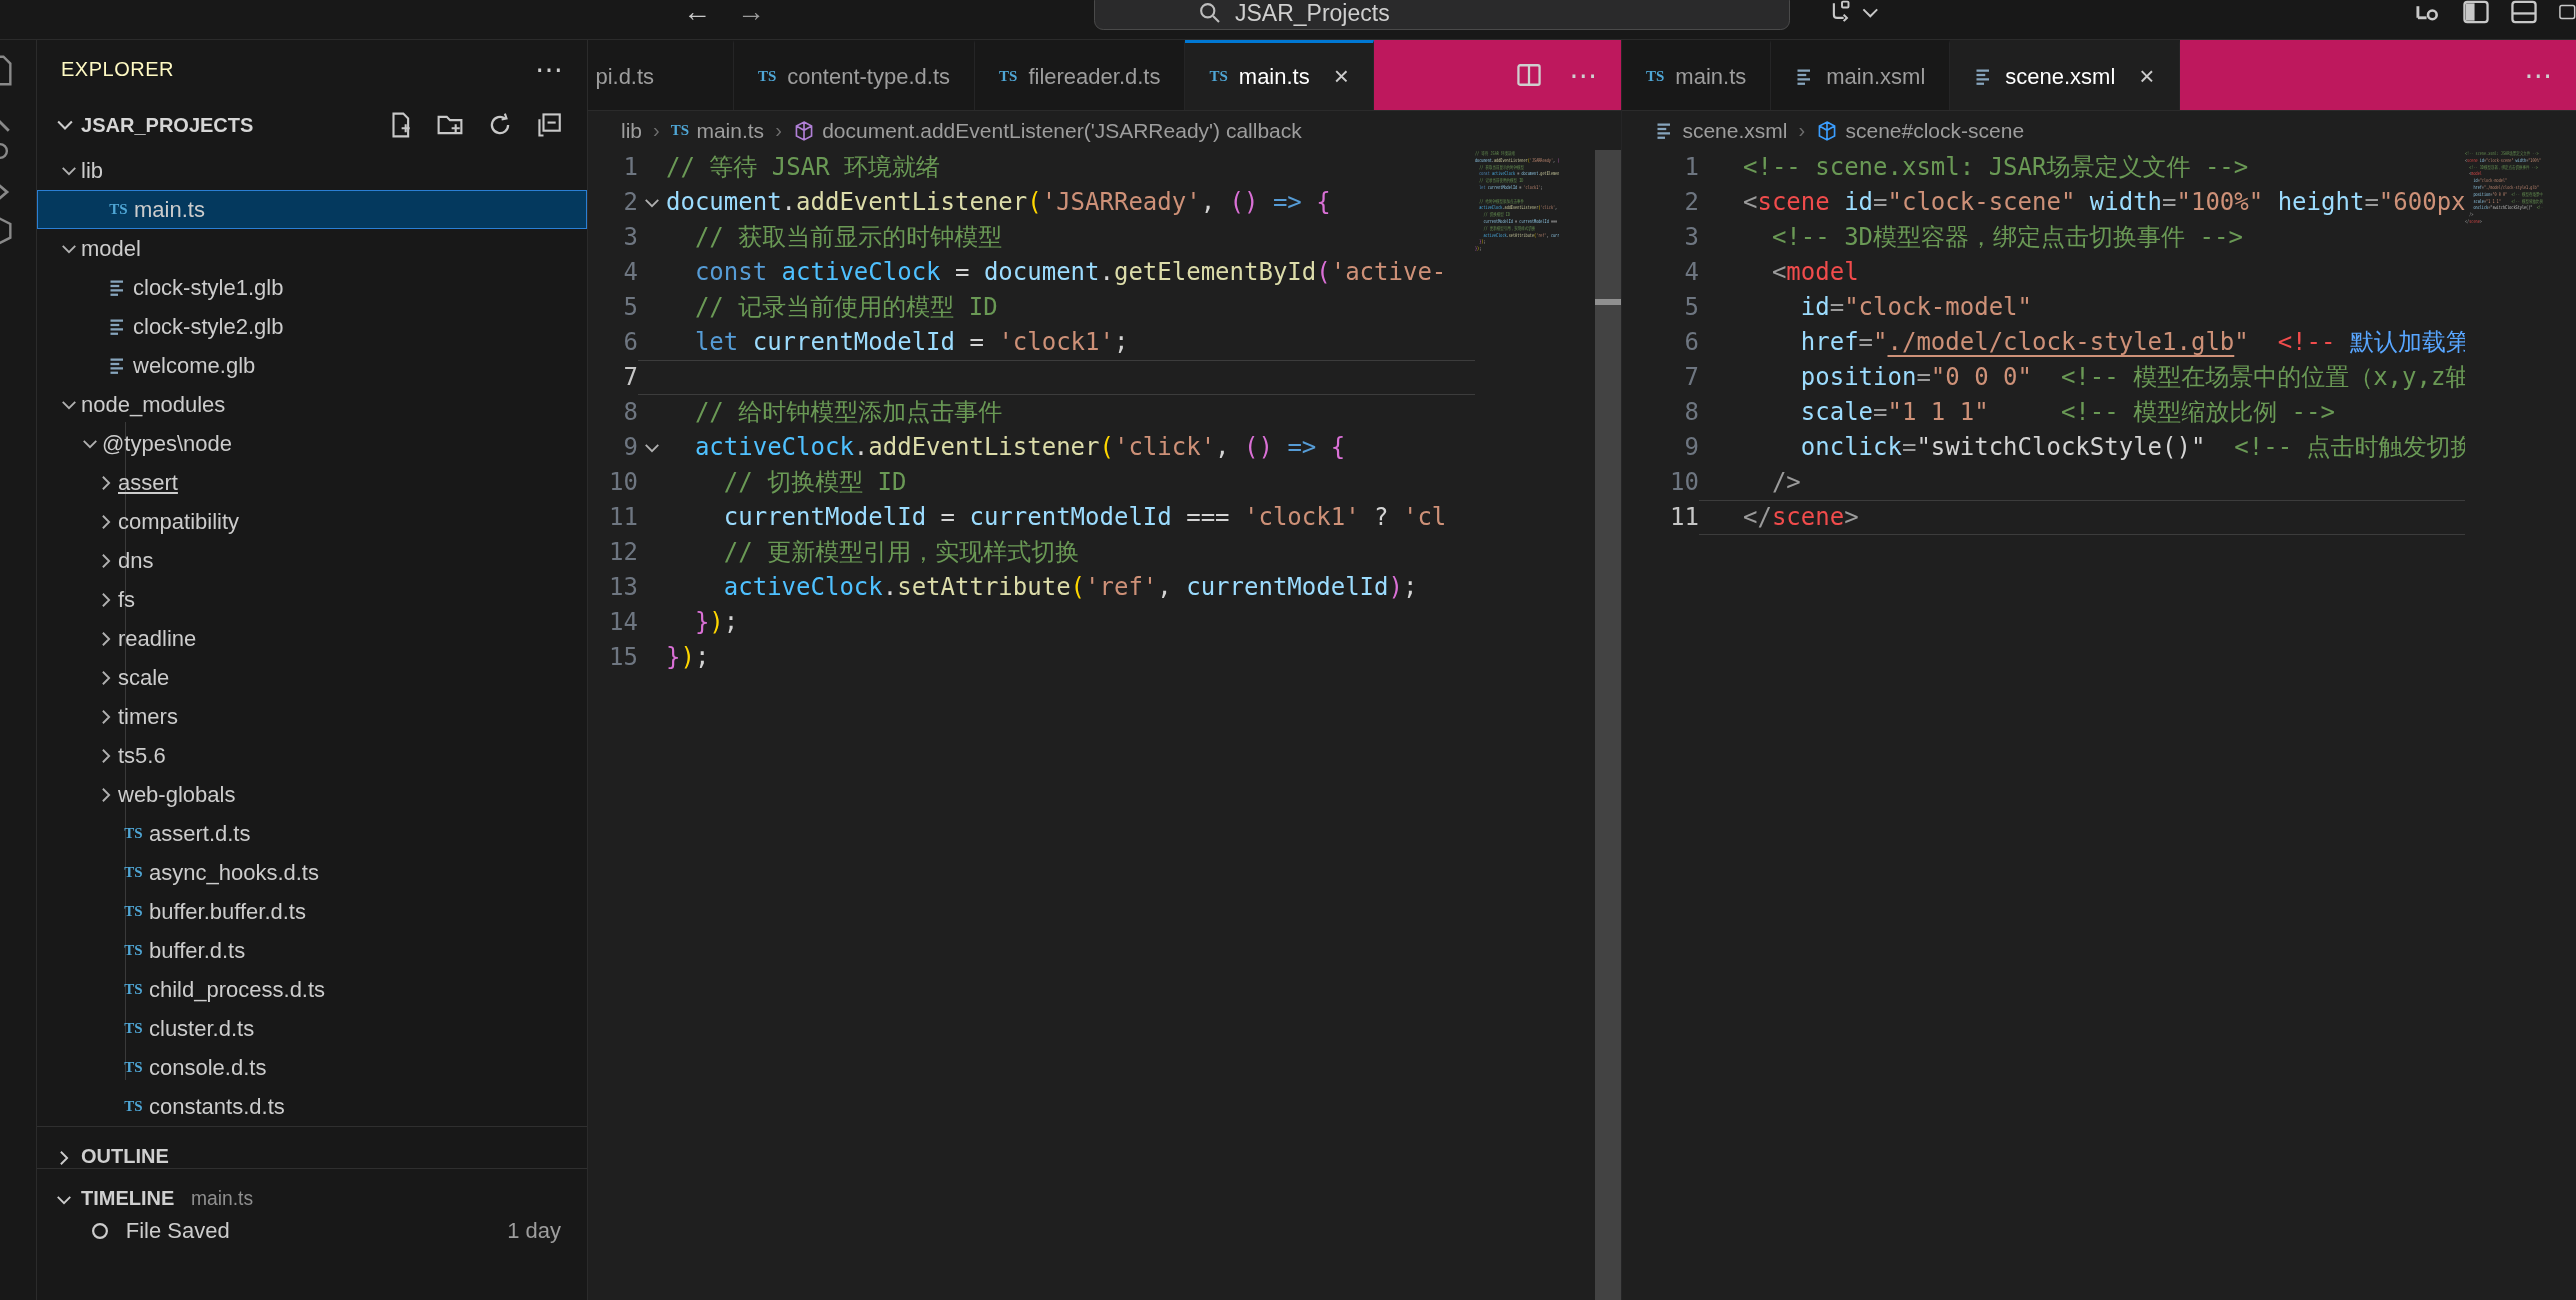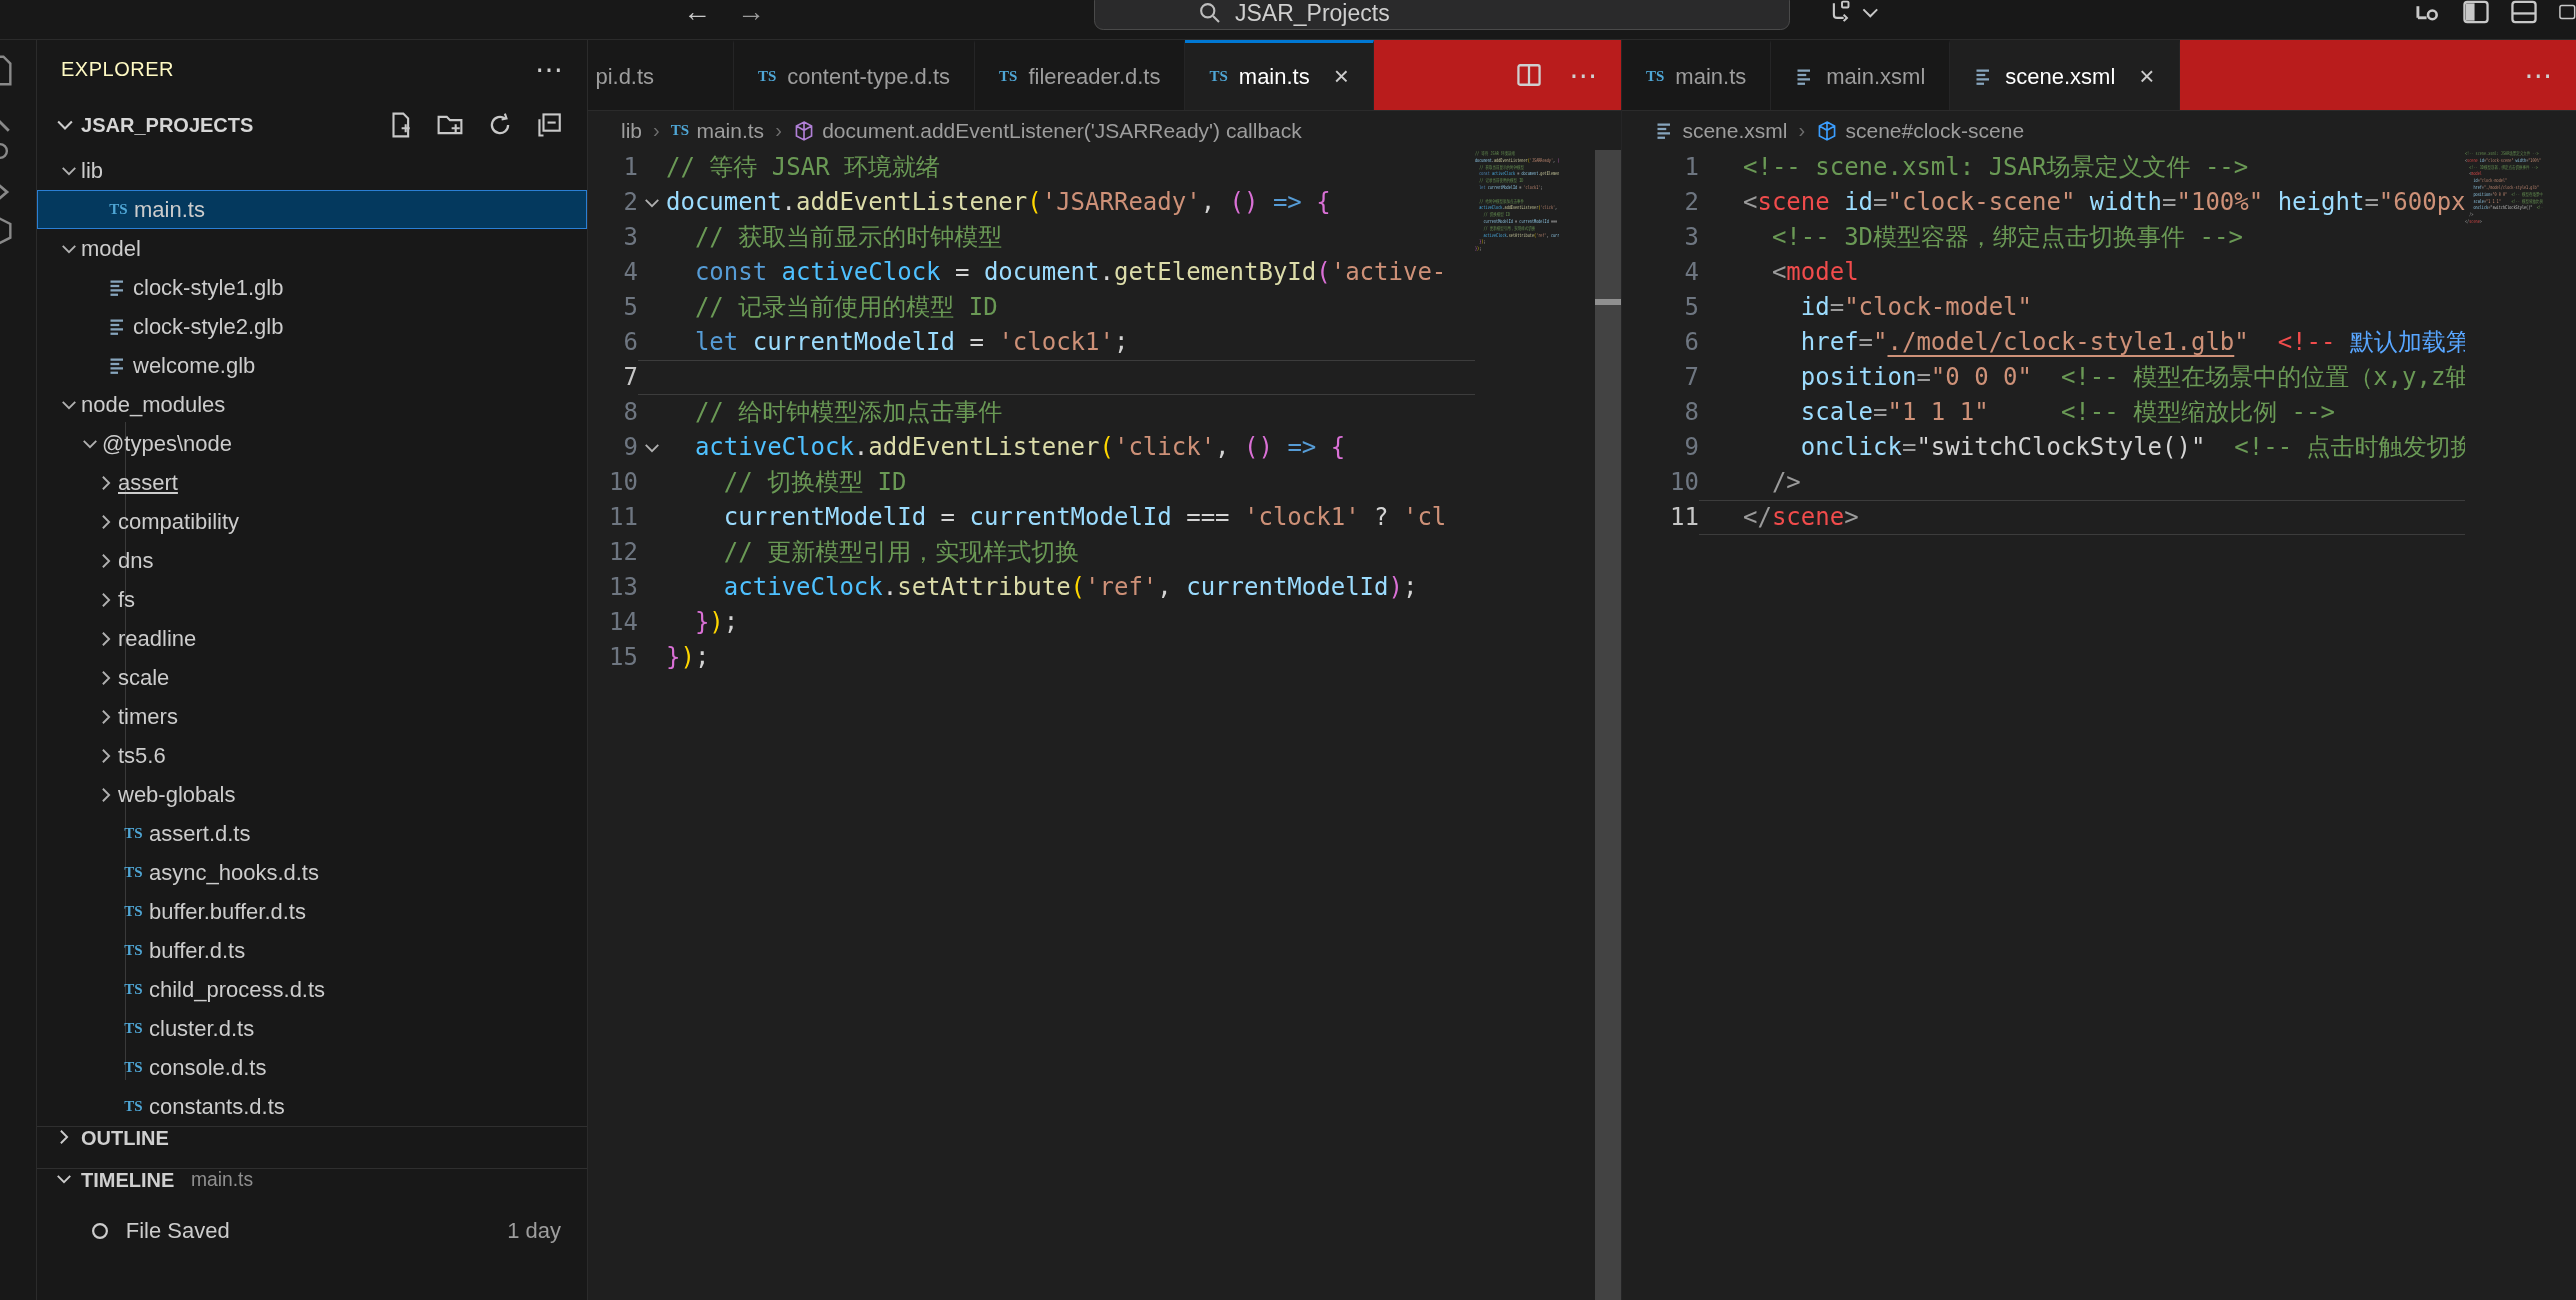--- a/index.html
+++ b/index.html
@@ -30,30 +30,30 @@
   .proj-head{height:52px;display:flex;align-items:center;padding-left:16.6px;gap:5.5px;}
   .proj-name{font-weight:bold;font-size:20px;color:#d6d6d6;}
   .proj-actions{margin-left:auto;display:flex;gap:24px;padding-right:24px;}
   .tree{position:relative;}
   .trow{height:39px;display:flex;align-items:center;font-size:22px;color:#cccccc;position:relative;box-sizing:border-box;}
   .trow .chev{width:24px;display:flex;justify-content:center;flex:none;}
   .trow .ficon{width:31px;display:flex;justify-content:center;flex:none;}
   .trow.sel{background:#04395e;border:1.8px solid var(--c-selection_border,#2b7fd4);}
   .ts-badge{color:var(--c-ts_icon,#4fa6d5);font-weight:bold;font-size:15px;font-family:Liberation Serif, serif;}
   .guide{position:absolute;width:0.9px;background:#3a3a3a;}
-  .sect{height:41px;display:flex;align-items:flex-start;border-top:0.9px solid #2f2f2f;padding-left:16.6px;gap:7.4px;}
+  .sect{height:41px;display:flex;align-items:flex-end;border-top:0.9px solid #2f2f2f;padding-left:16.6px;gap:7.4px;}
   .sect-title{font-weight:bold;font-size:20px;color:#cfcfcf;}
   .sect-sub{font-size:19.3px;color:#8f8f8f;margin-left:9.2px;}
   .tl-row{height:41px;display:flex;align-items:center;padding:0 26px 0 52px;font-size:22px;color:#cccccc;gap:14.7px;}
   .tl-age{margin-left:auto;color:#9d9d9d;}
   
   .group{display:flex;flex-direction:column;position:relative;background:#1f1f1f;}
   .group-center{width:1033px;flex:none;border-right:1.8px solid #252526;}
   .group-right{flex:1;min-width:0;}
-  .tabbar{height:70px;background:#b91c1c;display:flex;border-bottom:0.9px solid #2b2b2b;flex:none;}
+  .tabbar{height:70px;background:#be185d;display:flex;border-bottom:0.9px solid #2b2b2b;flex:none;}
   .tab{display:flex;align-items:center;gap:11px;padding:0 24px;font-size:22px;color:#9d9d9d;
     background:#181818;border-right:0.9px solid #252526;border-top:3.7px solid transparent;box-sizing:border-box;}
   .tab.active{background:#1f1f1f;color:#ffffff;}
   .tab.active.focused{border-top:3.7px solid var(--c-accent,#0078d4);}
   .tab .close{font-size:26px;color:#cccccc;margin-left:13px;}
   .tab.partial{width:146px;padding:0 7.4px;overflow:hidden;flex:none;}
   .tab-actions{margin-left:auto;display:flex;align-items:center;gap:26px;padding-right:22px;color:#cfcfcf;}
   .dots{font-size:28px;letter-spacing:1.8px;color:#cfcfcf;}
   .breadcrumb{height:39px;display:flex;align-items:center;font-size:21px;color:#9d9d9d;gap:11px;padding-left:33px;background:#1f1f1f;flex:none;}
   .breadcrumb .sep{color:#6e6e6e;font-size:20px;}

